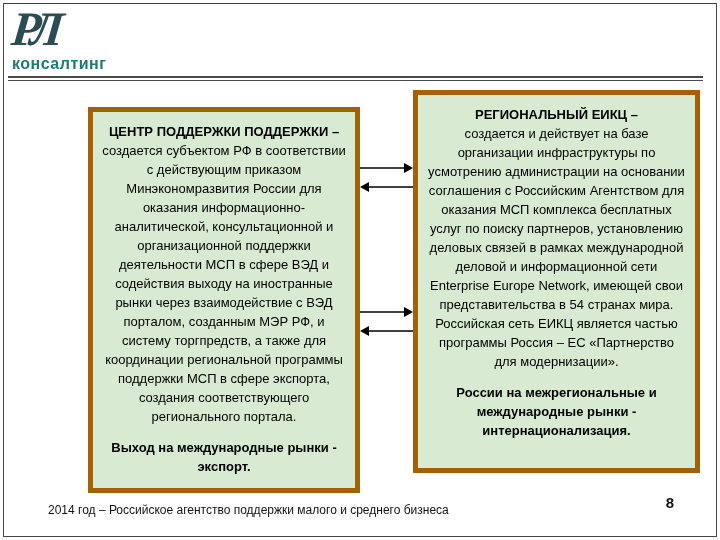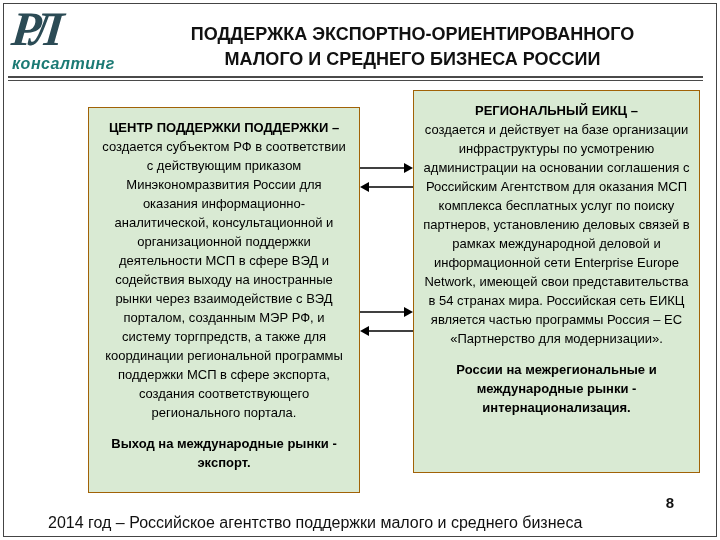--- a/index.html
+++ b/index.html
@@ -8,68 +8,64 @@
     font-family:"Liberation Sans",sans-serif;color:#000;overflow:hidden;
   }
   .slide-border{position:absolute;inset:3px;border:1px solid #444;pointer-events:none;}
   .logo{position:absolute;left:12px;top:4px;width:110px;}
   .logo-monogram{
     font-family:"Liberation Serif",serif;font-style:italic;font-weight:bold;
     font-size:48px;line-height:50px;color:#2b4b55;letter-spacing:-7px;
     transform:skewX(-6deg);
   }
   .logo-subtitle{
-    margin-top:1px;font-weight:bold;font-size:16px;color:#1b7a74;letter-spacing:0.5px;font-style:italic;
+    margin-top:1px;font-weight:bold;font-size:16px;color:#1b7a74;letter-spacing:0.5px;
   }
   .rule{
     position:absolute;left:8px;top:76px;width:695px;height:2px;
     border-top:2px solid #4a4a4a;border-bottom:1px solid #4a4a4a;
   }
   .title{
     position:absolute;left:130px;top:22px;width:565px;text-align:center;
     font-weight:bold;font-size:18px;line-height:25px;color:#111;
   }
   .box{
-    position:absolute;background:#d9ead3;border:1px solid #a16207;
+    position:absolute;background:#d9ead3;border:5px solid #a16207;
     box-sizing:border-box;text-align:center;font-size:13px;line-height:19px;
     padding:10px 9px;
   }
   .left-box{left:88px;top:107px;width:272px;height:386px;}
   .right-box{left:413px;top:90px;width:287px;height:383px;}
   .box p{margin:0;}
   .box-heading{display:block;font-weight:bold;}
   .box-footer{font-weight:bold;margin-top:12px !important;}
   .arrows{position:absolute;left:360px;width:53px;display:flex;flex-direction:column;gap:7px;}
   .arrows-top{top:162px;}
   .arrows-bottom{top:306px;}
   .arrows svg{display:block;}
   .slide-footer{
-    position:absolute;left:48px;top:503px;font-size:16px;color:#111;margin-top:11px;
+    position:absolute;left:48px;top:503px;font-size:12px;color:#111;
   }
   .page-number{
     position:absolute;right:46px;top:494px;font-size:15px;font-weight:bold;color:#111;
   }
 </style>
 </head>
 <body>
 
 <div class="slide">
   <div class="slide-border"></div>
 
   <div class="logo">
     <div class="logo-monogram">РЛ</div>
     <div class="logo-subtitle">консалтинг</div>
   </div>
 
   <div class="rule"></div>
 
-  <div class="title">
-    <div>ПОДДЕРЖКА ЭКСПОРТНО-ОРИЕНТИРОВАННОГО</div>
-    <div>МАЛОГО И СРЕДНЕГО БИЗНЕСА РОССИИ</div>
-  </div>
 
   <div class="box left-box">
     <p class="box-text">
       <span class="box-heading">ЦЕНТР ПОДДЕРЖКИ ПОДДЕРЖКИ –</span>
       <span>создается субъектом РФ в соответствии с действующим приказом Минэкономразвития России для оказания информационно-аналитической, консультационной и организационной поддержки деятельности МСП в сфере ВЭД и содействия выходу на иностранные рынки через взаимодействие с ВЭД порталом, созданным МЭР РФ, и систему торгпредств, а также для координации региональной программы поддержки МСП в сфере экспорта, создания соответствующего регионального портала.</span>
     </p>
     <p class="box-footer">Выход на международные рынки - экспорт.</p>
   </div>
 
   <div class="arrows arrows-top">

